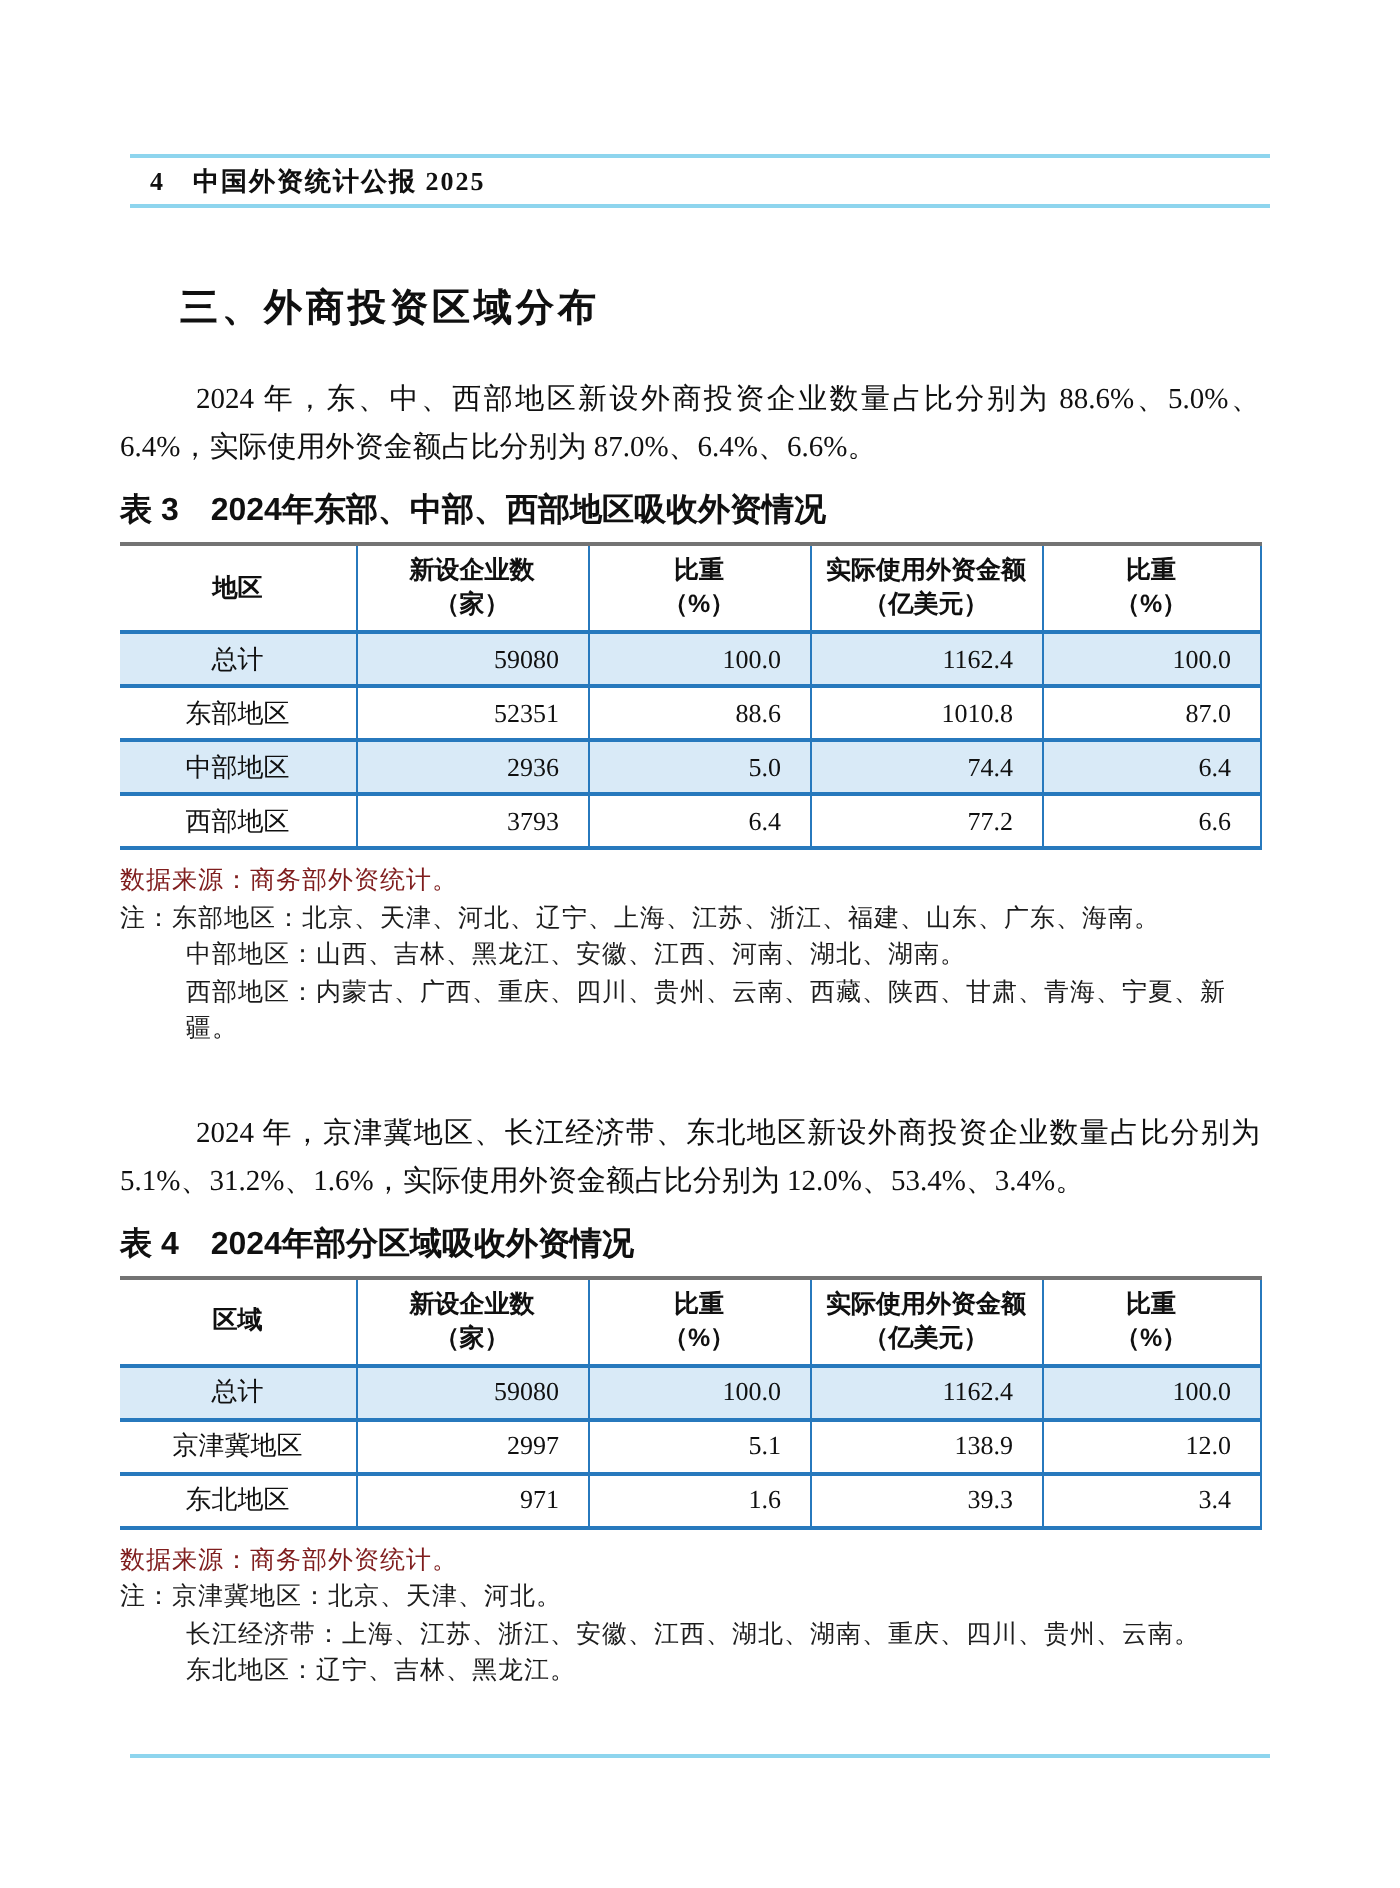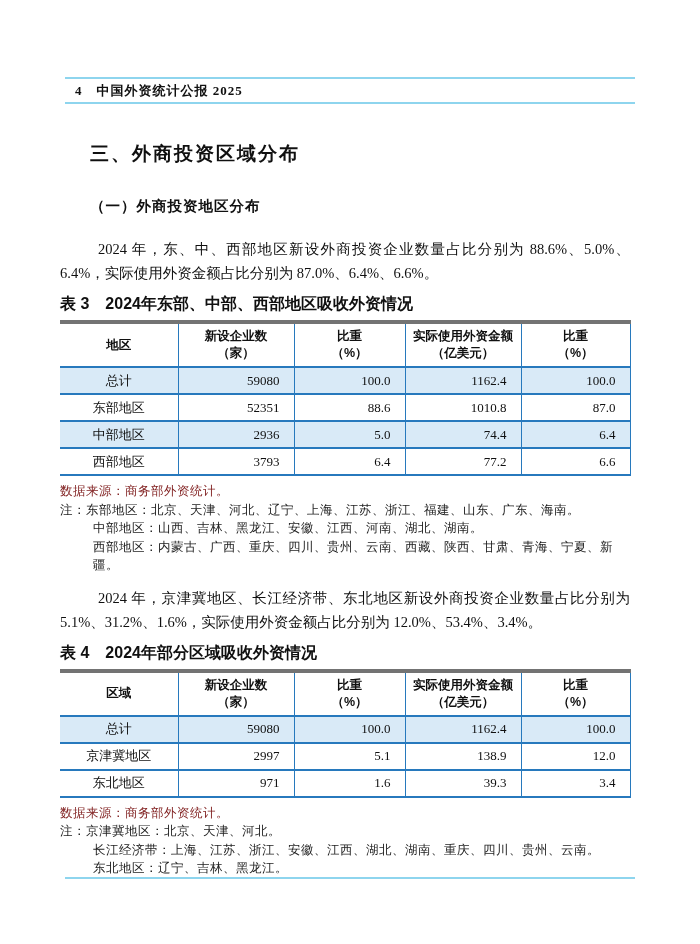--- a/index.html
+++ b/index.html
@@ -37,21 +37,21 @@
   }
 
   .table-caption {
     margin-top:9px; font-size:16px; font-weight:bold;
     font-family:"Liberation Sans","DejaVu Sans",sans-serif;
   }
 
   
   table.data-table {
     width:570px; margin-top:5px; border-collapse:collapse; table-layout:fixed;
-    border-top:4px solid #737373;
+    border-top:2px solid #737373;
   }
   .data-table th, .data-table td {
     border-right:1.5px solid #2779bd;
     border-bottom:2px solid #2779bd;
     box-sizing:border-box;
   }
   .data-table thead th {
     font-family:"Liberation Sans","DejaVu Sans",sans-serif;
     font-weight:bold; font-size:12.5px; line-height:17px;
     vertical-align:middle; padding:4px 2px; background:#ffffff;
@@ -61,42 +61,41 @@
   .data-table td.c-num    { text-align:right; padding-right:14px; }
   .data-table tr.hl td    { background:#d9eaf7; }
 
   .source {
     margin-top:6px; font-size:12.5px; line-height:18.5px;
     letter-spacing:0.5px; color:#7f1d1d;
   }
   .note { font-size:12.5px; line-height:18.5px; letter-spacing:0.5px; color:#1c1c1c; }
   .note.cont { padding-left:33px; }
 
-  .gap-lg { margin-top:11px; }
+  .gap-lg { margin-top:31px; }
 
   
   .footer-rule {
     position:absolute; top:877px; left:65px; width:570px; height:2px;
     background:#8ed5ee;
   }
 </style>
 </head>
 <body>
 
 <div class="page">
 
   <header class="page-header">
     <span class="page-num">4</span>
     <span class="pub-title">中国外资统计公报 2025</span>
   </header>
 
   <main class="content">
 
     <div class="section-title">三、外商投资区域分布</div>
-    <div class="subsection-title">（一）外商投资地区分布</div>
 
     <p class="para">2024 年，东、中、西部地区新设外商投资企业数量占比分别为 88.6%、5.0%、6.4%，实际使用外资金额占比分别为 87.0%、6.4%、6.6%。</p>
 
     <div class="table-caption">表 3　2024年东部、中部、西部地区吸收外资情况</div>
 
     <table class="data-table">
       <colgroup>
           <col style="width:118px">
           <col style="width:116px">
           <col style="width:111px">

